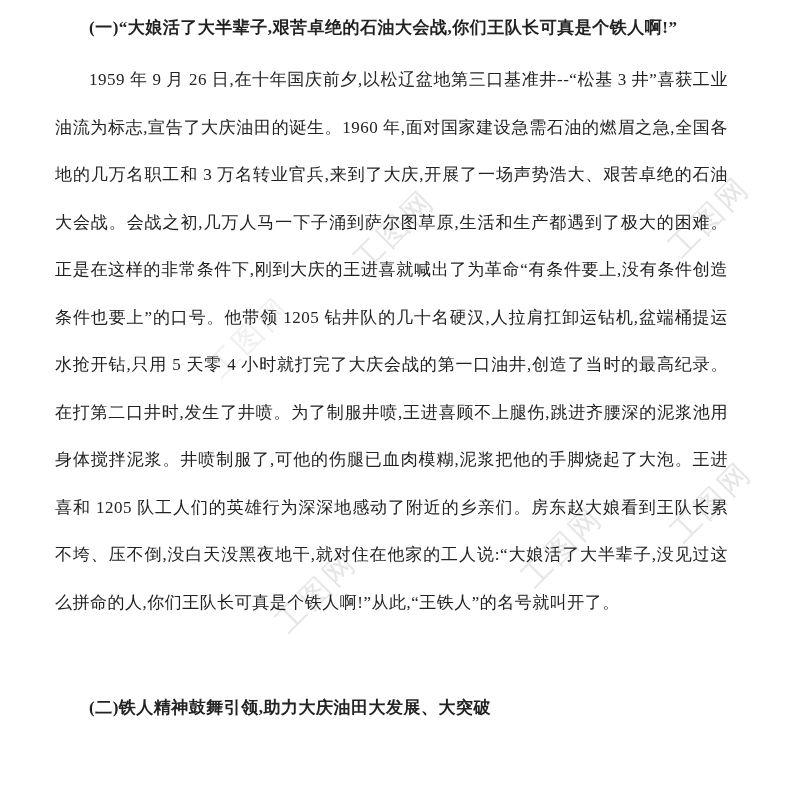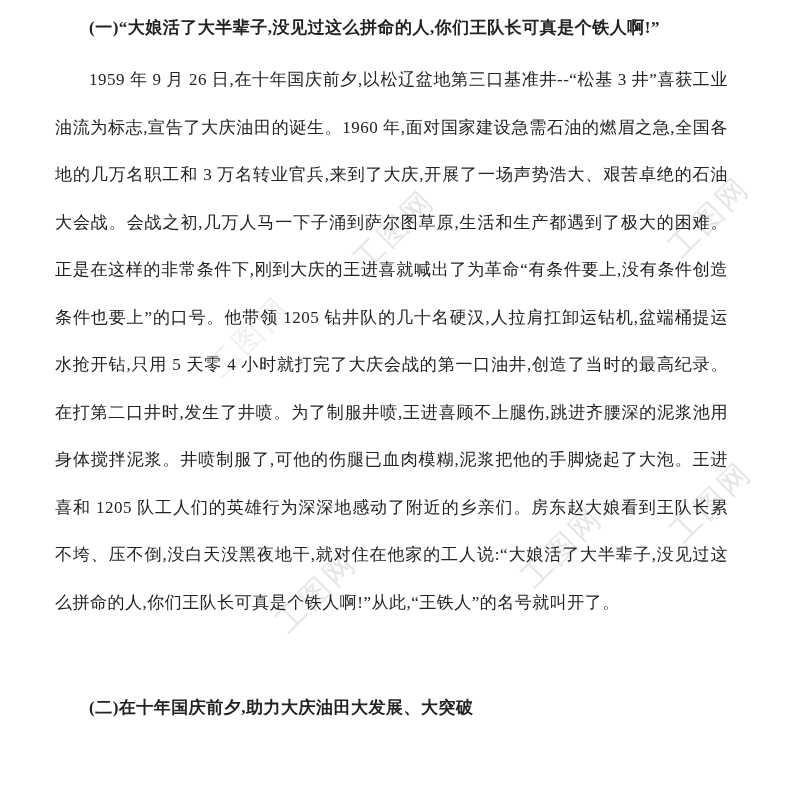--- a/index.html
+++ b/index.html
@@ -69,21 +69,21 @@
   <div class="watermark-layer">
     <span class="wm" style="left:345px; top:210px;">工图网</span>
     <span class="wm" style="left:660px; top:197px;">工图网</span>
     <span class="wm faint" style="left:200px; top:317px;">工图网</span>
     <span class="wm" style="left:513px; top:527px;">工图网</span>
     <span class="wm" style="left:662px; top:482px;">工图网</span>
     <span class="wm" style="left:267px; top:572px;">工图网</span>
   </div>
 
   <div class="content">
-    <h2 class="section-heading">(一)“大娘活了大半辈子,没见过这么拼命的人,你们王队长可真是个铁人啊!”</h2>
+    <h2 class="section-heading">(一)“大娘活了大半辈子,艰苦卓绝的石油大会战,你们王队长可真是个铁人啊!”</h2>
 
     <p class="body-para">1959 年 9 月 26 日,在十年国庆前夕,以松辽盆地第三口基准井--“松基 3 井”喜获工业油流为标志,宣告了大庆油田的诞生。1960 年,面对国家建设急需石油的燃眉之急,全国各地的几万名职工和 3 万名转业官兵,来到了大庆,开展了一场声势浩大、艰苦卓绝的石油大会战。会战之初,几万人马一下子涌到萨尔图草原,生活和生产都遇到了极大的困难。正是在这样的非常条件下,刚到大庆的王进喜就喊出了为革命“有条件要上,没有条件创造条件也要上”的口号。他带领 1205 钻井队的几十名硬汉,人拉肩扛卸运钻机,盆端桶提运水抢开钻,只用 5 天零 4 小时就打完了大庆会战的第一口油井,创造了当时的最高纪录。在打第二口井时,发生了井喷。为了制服井喷,王进喜顾不上腿伤,跳进齐腰深的泥浆池用身体搅拌泥浆。井喷制服了,可他的伤腿已血肉模糊,泥浆把他的手脚烧起了大泡。王进喜和 1205 队工人们的英雄行为深深地感动了附近的乡亲们。房东赵大娘看到王队长累不垮、压不倒,没白天没黑夜地干,就对住在他家的工人说:“大娘活了大半辈子,没见过这么拼命的人,你们王队长可真是个铁人啊!”从此,“王铁人”的名号就叫开了。</p>
 
-    <h2 class="section-heading second">(二)在十年国庆前夕,助力大庆油田大发展、大突破</h2>
+    <h2 class="section-heading second">(二)铁人精神鼓舞引领,助力大庆油田大发展、大突破</h2>
 
   </div>
 
 </div>
 
 </body></html>

